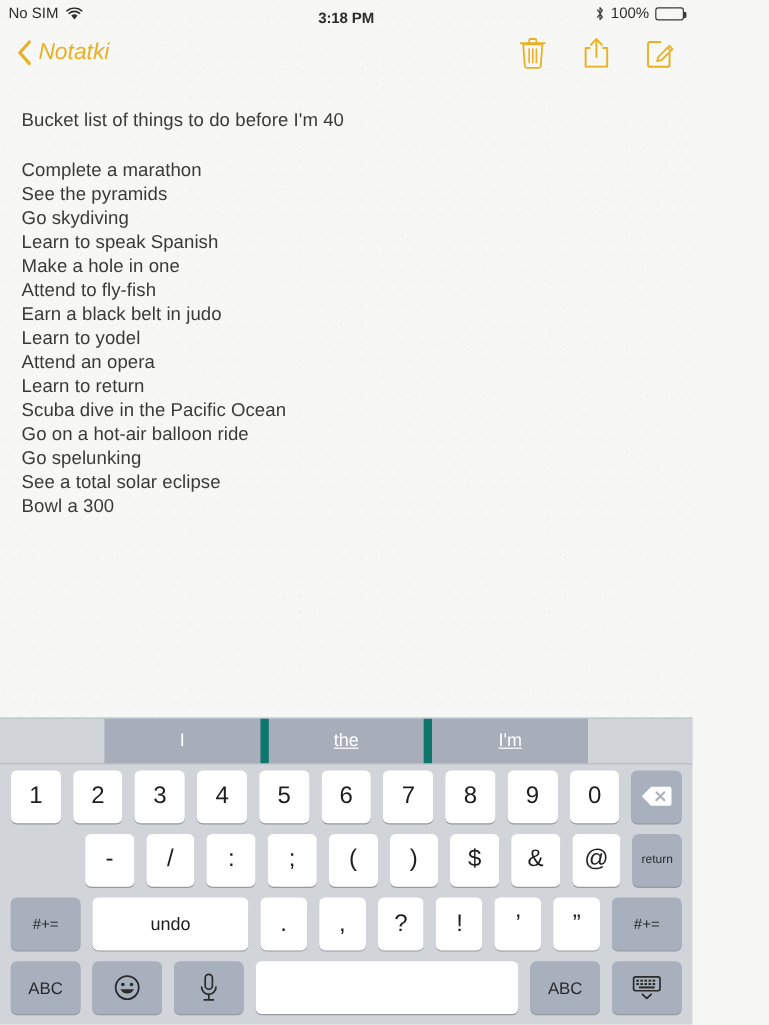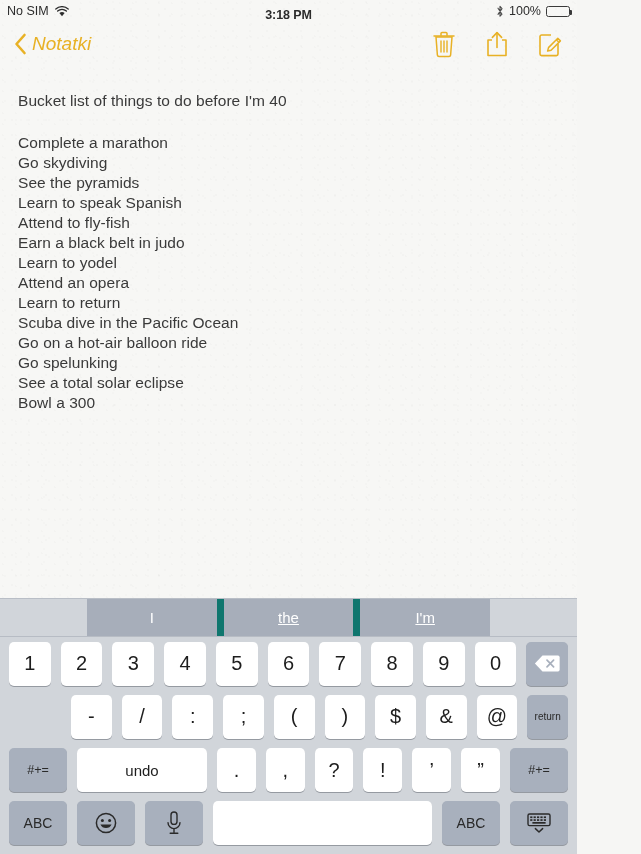--- a/index.html
+++ b/index.html
@@ -224,23 +224,24 @@
           <path d="M19.3 9.8 L21.9 12.4" stroke="#e8b125" stroke-width="1.3"></path>
         </svg>
       </span>
     </div>
   </div>
 
   <div id="note-body" class="paper">
     <div id="note-title">Bucket list of things to do before I'm 40</div>
     <ul id="note-list">
         <li>Complete a marathon</li>
+        <li>See the pyramids</li>
         <li>Go skydiving</li>
-        <li>See the pyramids</li>
         <li>Learn to speak Spanish</li>
+        <li>Make a hole in one</li>
         <li>Attend to fly-fish</li>
         <li>Earn a black belt in judo</li>
         <li>Learn to yodel</li>
         <li>Attend an opera</li>
         <li>Learn to return</li>
         <li>Scuba dive in the Pacific Ocean</li>
         <li>Go on a hot-air balloon ride</li>
         <li>Go spelunking</li>
         <li>See a total solar eclipse</li>
         <li>Bowl a 300</li>

